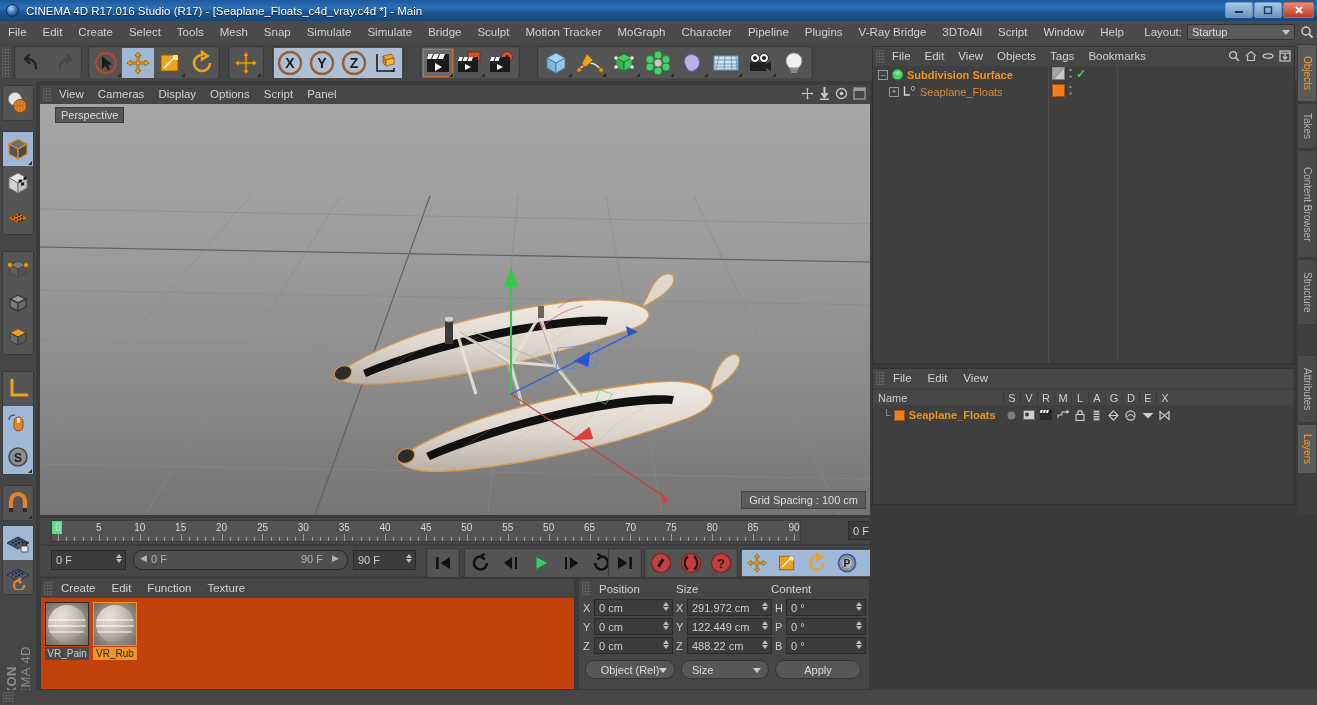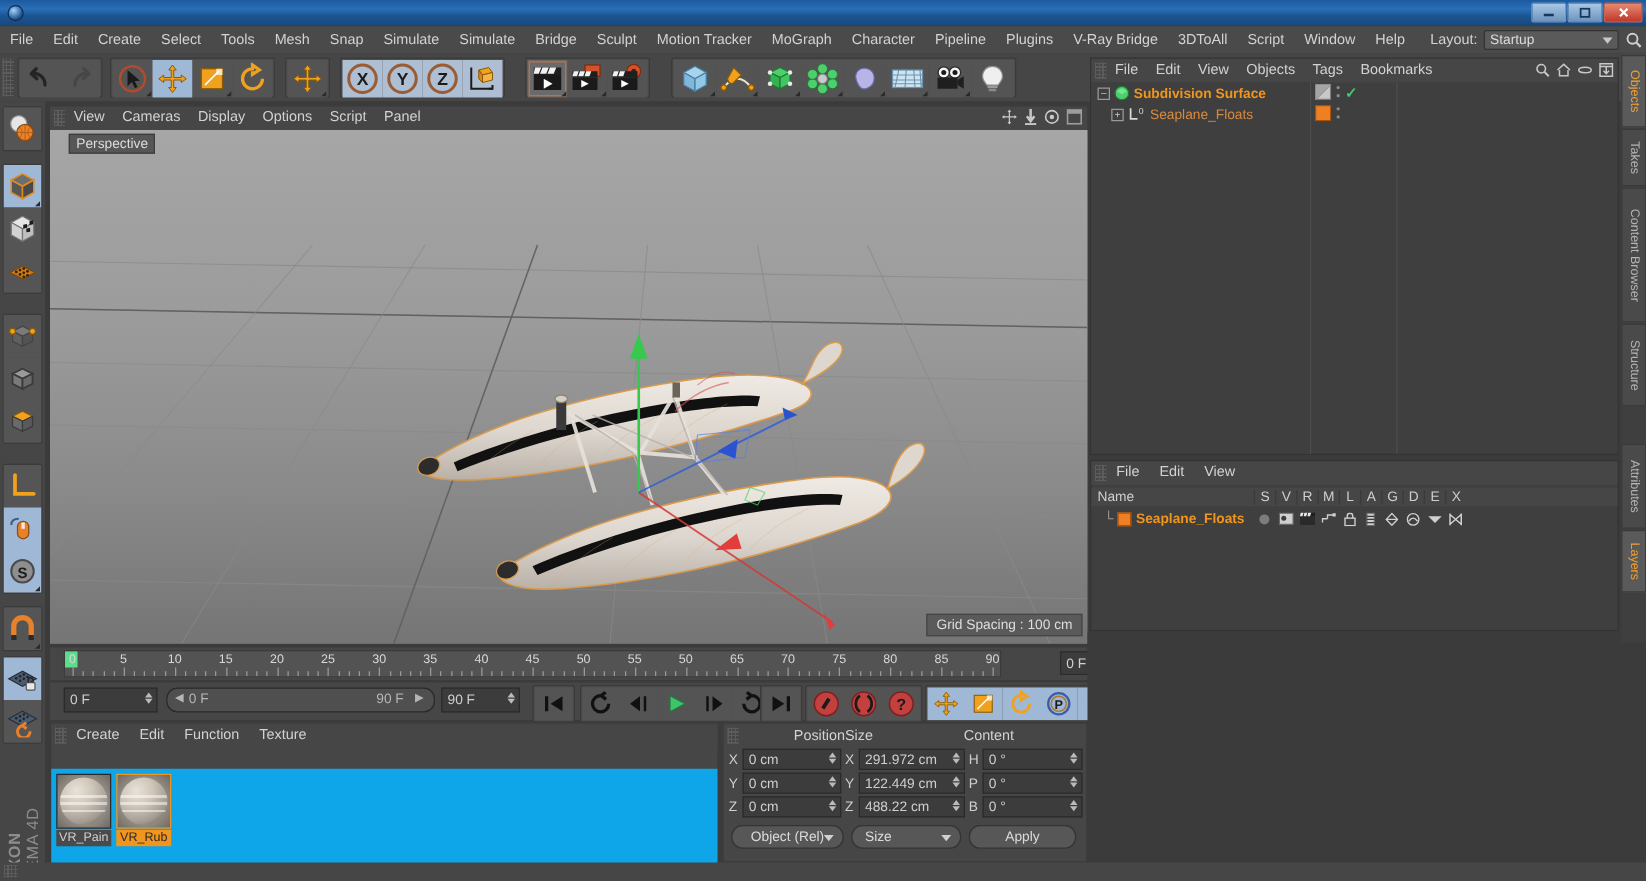--- a/index.html
+++ b/index.html
@@ -116,21 +116,21 @@
   .tpgrp .tpbtn.sel{background:#9fb8d6;}
 
   
   .matwrap{position:absolute;left:40px;top:578px;width:535px;height:112px;background:#464646;
     border:1px solid #3a3a3a;}
   .matmenu{height:19px;display:flex;align-items:center;background:#464646;}
   .matmenu .grip{width:9px;height:13px;margin-left:3px;
     background-image:repeating-linear-gradient(0deg,#6e6e6e 0 1px,transparent 1px 3px),
                      repeating-linear-gradient(90deg,#6e6e6e 0 1px,transparent 1px 3px);opacity:.55;}
   .matmenu .mi{padding:0 8px;line-height:19px;font-size:11.5px;color:#d2d2d2;}
-  .matarea{position:absolute;left:0;top:36px;width:533px;height:91px;background:#0ea5e9;
+  .matarea{position:absolute;left:0;top:19px;width:533px;height:91px;background:#c2410c;
     display:flex;gap:4px;padding:4px 0 0 4px;}
   .matcell{width:44px;height:60px;}
   .matthumb{width:44px;height:44px;border:1px solid #2a2a2a;overflow:hidden;
     background:radial-gradient(circle at 50% 50%, #cfc6bc, #6e6862);display:flex;
     align-items:center;justify-content:center;}
   .matball{width:38px;height:38px;border-radius:50%;
     background:radial-gradient(circle at 35% 28%, #e8e2d9 0%, #cfc6ba 35%, #a29a90 70%, #4a4540 100%);
     position:relative;overflow:hidden;}
   .matball::after{content:"";position:absolute;left:0;top:10px;width:100%;height:18px;
     background:repeating-linear-gradient(0deg, rgba(255,255,255,.5) 0 2px, rgba(0,0,0,0) 2px 6px);}
@@ -208,20 +208,21 @@
                      repeating-linear-gradient(90deg,#6e6e6e 0 1px,transparent 1px 3px);opacity:.55;}
   .rightfill{position:absolute;left:870px;top:505px;width:447px;height:200px;background:#3b3b3b;}
 </style>
 </head>
 <body>
 
 <div id="app">
 
   <div class="titlebar">
     <div class="tb-icon"></div>
+    <div class="tb-text">CINEMA 4D R17.016 Studio (R17) - [Seaplane_Floats_c4d_vray.c4d *] - Main</div>
     <div class="winbtns">
       <div class="winbtn">
         <svg width="12" height="10" viewBox="0 0 12 10">
             <rect x="2" y="6" width="8" height="2" fill="#16365c"></rect>
           </svg>
       </div>
       <div class="winbtn">
         <svg width="12" height="10" viewBox="0 0 12 10">
             <rect x="2.5" y="2" width="7" height="6.5" fill="none" stroke="#16365c" stroke-width="1.4"></rect>
           </svg>
@@ -1076,21 +1077,21 @@
             <div class="matball"></div>
           </div>
         <div class="matname sel">VR_Rub</div>
       </div>
     </div>
   </div>
 
   <div class="coordwrap">
     <div class="coordhdr">
       <div class="grip"></div>
-      <div style="width:85px;padding-left:8px;text-align:right;">Position</div>
+      <div style="width:85px;padding-left:8px;">Position</div>
       <div style="width:95px;">Size</div>
       <div style="width:90px;">Content</div>
     </div>
 
     <div class="coordrow">
       <span class="axlbl">X</span>
       <span class="cfield" style="width:79px;"><span>0 cm</span><span class="spin">
             <i class="u"></i>
             <i class="d"></i>
           </span></span>

